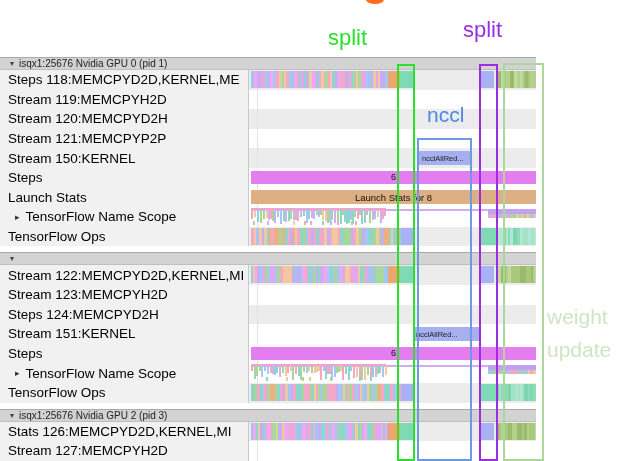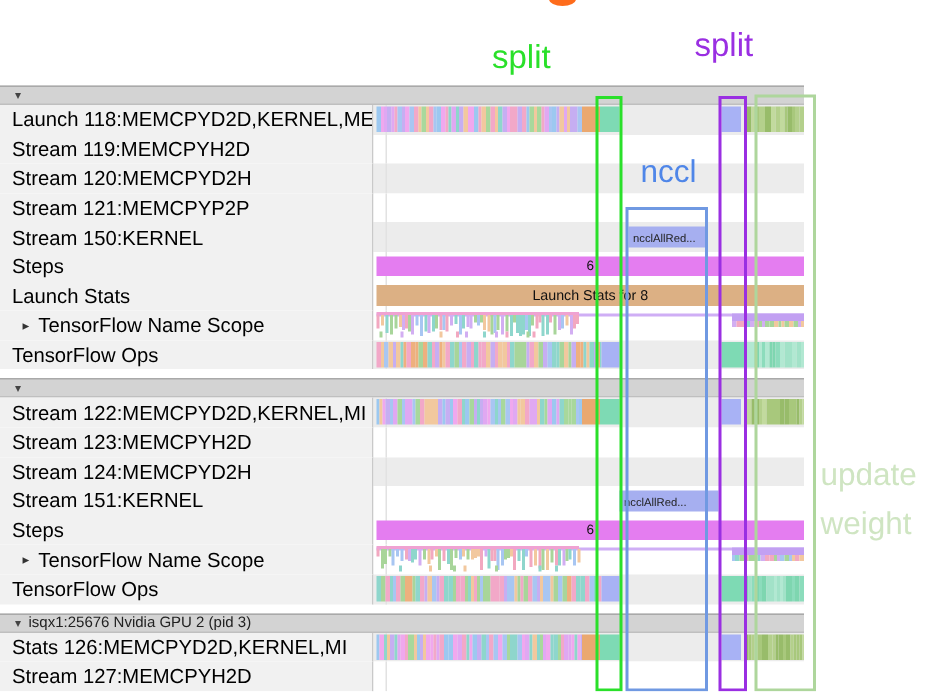--- a/index.html
+++ b/index.html
@@ -22,23 +22,24 @@
   #anno-weight{font-size:21px;line-height:33px;}
   #orange-blob{position:absolute;z-index:21;border-radius:50%;}
 </style>
 </head>
 <body>
 
 <div id="app">
   <div id="table">
       <div class="sec-header" style="left: 0px; top: 57px; width: 536px; height: 13px;">
         <div class="tri">▾</div>
+        <div>isqx1:25676 Nvidia GPU 0 (pid 1)</div>
       </div>
       <div class="row-label" style="left: 0px; top: 70px; width: 249px; height: 19.6px;">
-        <div>Launch 118:MEMCPYD2D,KERNEL,ME</div>
+        <div>Steps 118:MEMCPYD2D,KERNEL,ME</div>
       </div>
       <div class="track" style="left: 249px; top: 70px; width: 287px; height: 19.6px; background: rgb(236, 236, 236);">
         <div class="gridline"></div>
         <div style="position: absolute; left: 2px; top: 1px; width: 137px; height: 17px; z-index: 1;">
           <div style="position: absolute; left: 0px; top: 0px; width: 3px; height: 100%; background: rgb(156, 200, 240);"></div>
           <div style="position: absolute; left: 3px; top: 0px; width: 2px; height: 100%; background: rgb(240, 168, 238);"></div>
           <div style="position: absolute; left: 5px; top: 0px; width: 2px; height: 100%; background: rgb(224, 168, 242);"></div>
           <div style="position: absolute; left: 7px; top: 0px; width: 3px; height: 100%; background: rgb(198, 174, 242);"></div>
           <div style="position: absolute; left: 10px; top: 0px; width: 2px; height: 100%; background: rgb(224, 168, 242);"></div>
           <div style="position: absolute; left: 12px; top: 0px; width: 2px; height: 100%; background: rgb(242, 168, 200);"></div>
@@ -428,21 +429,21 @@
           <div style="position: absolute; left: 39px; top: 0px; width: 1px; height: 100%; background: rgb(194, 218, 158);"></div>
         </div>
       </div>
       <div class="row-label" style="left: 0px; top: 285px; width: 249px; height: 19.6px;">
         <div>Stream 123:MEMCPYH2D</div>
       </div>
       <div class="track" style="left: 249px; top: 285px; width: 287px; height: 19.6px; background: rgb(255, 255, 255);">
         <div class="gridline"></div>
       </div>
       <div class="row-label" style="left: 0px; top: 304.6px; width: 249px; height: 19.6px;">
-        <div>Stream 124:MEMCPYD2H</div>
+        <div>Steps 124:MEMCPYD2H</div>
       </div>
       <div class="track" style="left: 249px; top: 304.6px; width: 287px; height: 19.6px; background: rgb(236, 236, 236);">
         <div class="gridline"></div>
       </div>
       <div class="row-label" style="left: 0px; top: 324.2px; width: 249px; height: 19.6px;">
         <div>Stream 151:KERNEL</div>
       </div>
       <div class="track" style="left: 249px; top: 324.2px; width: 287px; height: 19.6px; background: rgb(255, 255, 255);">
         <div class="gridline"></div>
         <div style="position: absolute; left: 164px; top: 3px; width: 66px; height: 13.5px; background: rgb(166, 175, 240); z-index: 2;">
@@ -736,20 +737,20 @@
       <div class="track" style="left: 249px; top: 441.2px; width: 287px; height: 19.6px; background: rgb(255, 255, 255);">
         <div class="gridline"></div>
       </div>
     </div>
 
   <div id="orange-blob" style="left: 366px; top: -5px; width: 18px; height: 9px; background: rgb(254, 108, 28);"></div>
   <div class="anno-text" id="anno-concat" style="left: 328px; top: 25px; color: rgb(42, 224, 42);">split</div>
   <div class="anno-text" id="anno-split" style="left: 463px; top: 17px; color: rgb(154, 47, 226);">split</div>
   <div class="anno-text" id="anno-nccl" style="left: 427px; top: 103px; font-size: 21px; color: rgb(79, 134, 232);">nccl</div>
   <div class="anno-text" id="anno-weight" style="left: 547px; top: 300px; color: rgb(207, 229, 194);">
+    <div>weight</div>
     <div>update</div>
-    <div>weight</div>
   </div>
   <div class="anno-box" id="box-concat" style="left: 397px; top: 64px; width: 18px; height: 397px; border-color: rgb(42, 224, 42);"></div>
   <div class="anno-box" id="box-nccl" style="left: 417px; top: 138px; width: 55px; height: 323px; border-color: rgb(112, 153, 226);"></div>
   <div class="anno-box" id="box-split" style="left: 479px; top: 64px; width: 19px; height: 397px; border-color: rgb(154, 47, 226);"></div>
   <div class="anno-box" id="box-weight" style="left: 503px; top: 63px; width: 41px; height: 398px; border-color: rgb(174, 214, 156);"></div>
 </div>
 
 </body></html>

